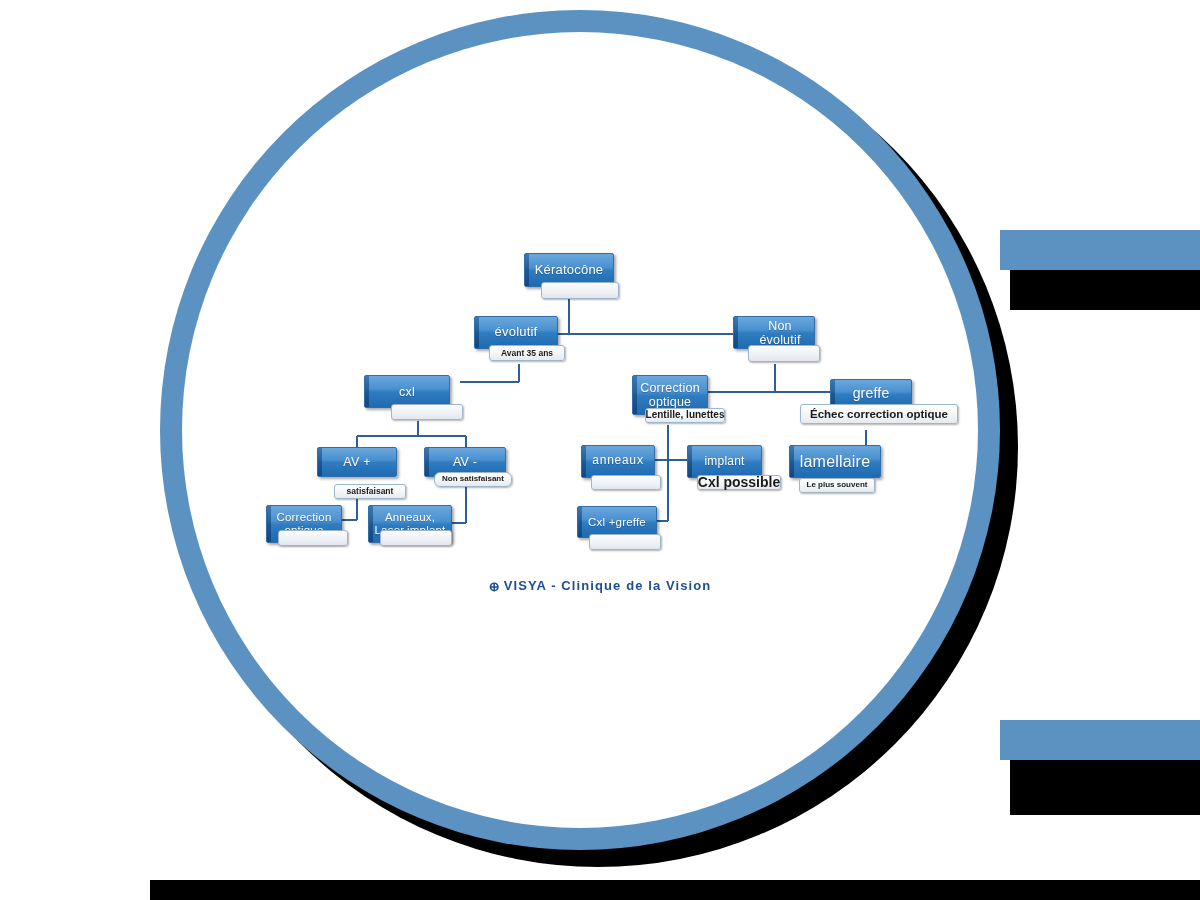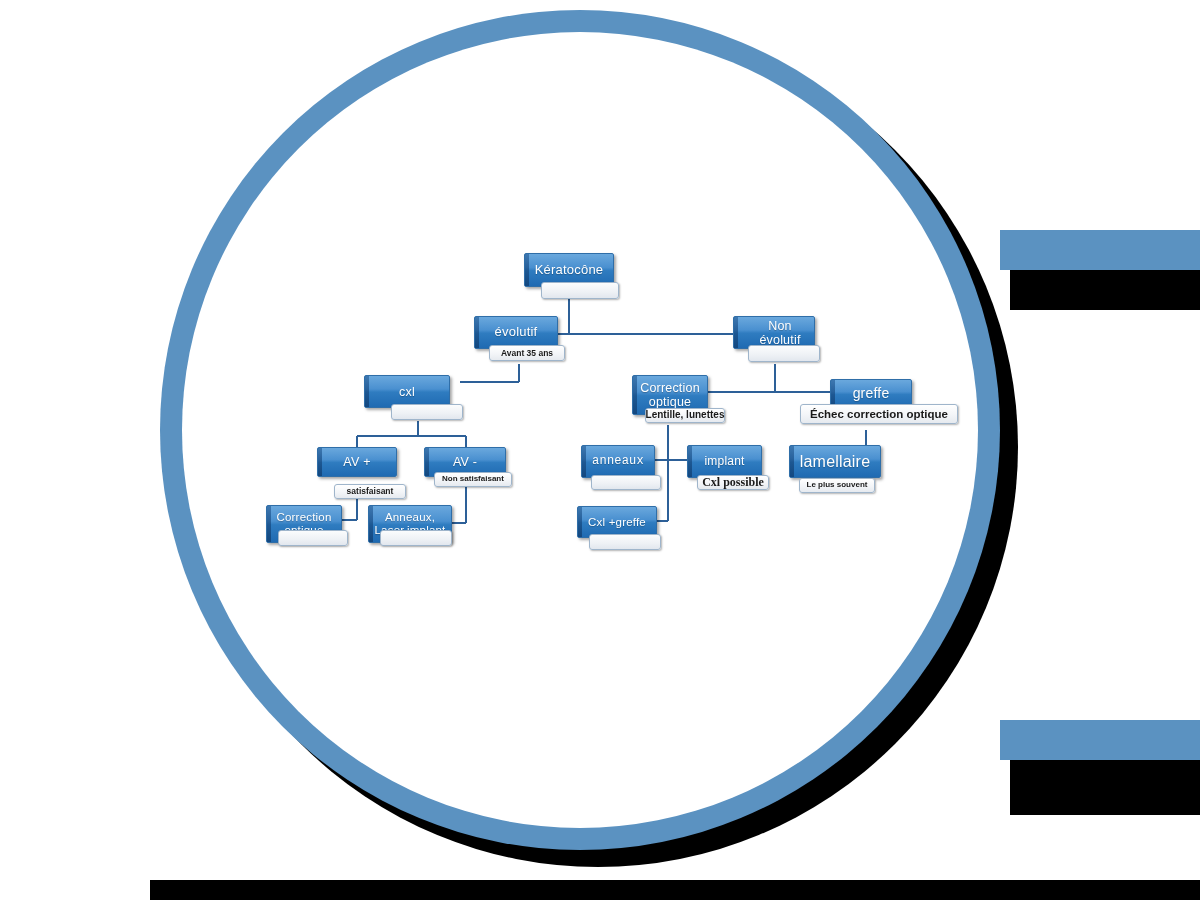--- a/index.html
+++ b/index.html
@@ -238,35 +238,35 @@
       <span>AV  +</span>
     </div>
     <div class="plate" style="left:334px; top:484px; width:72px; height:15px; font-size:8.5px;">
       <span>satisfaisant</span>
     </div>
 
     <div class="node" style="left:424px; top:447px; width:82px; height:30px; font-size:12.5px;">
       <span class="node-dark-edge"></span>
       <span>AV -</span>
     </div>
-    <div class="plate" style="left:434px; top:472px; width:78px; height:15px; font-size:8px;">
+    <div class="plate" style="left:434px; top:472px; width:78px; height:15px; font-size:8px;border-radius:6px;">
       <span>Non satisfaisant</span>
     </div>
 
     <div class="node" style="left:581px; top:445px; width:74px; height:33px; font-size:12px;font-family:Liberation Mono, monospace;">
       <span class="node-dark-edge"></span>
       <span>anneaux</span>
     </div>
     <div class="plate empty" style="left:591px; top:475px; width:70px; height:15px;"></div>
 
     <div class="node" style="left:687px; top:445px; width:75px; height:33px; font-size:12px;">
       <span class="node-dark-edge"></span>
       <span>implant</span>
     </div>
-    <div class="plate" style="left:697px; top:475px; width:72px; height:15px; font-size:12px;font-family:Liberation Serif, serif;">
+    <div class="plate" style="left:697px; top:475px; width:84px; height:15px; font-size:14px;">
       <span>Cxl possible</span>
     </div>
 
     <div class="node" style="left:789px; top:445px; width:92px; height:33px; font-size:16px;">
       <span class="node-dark-edge"></span>
       <span>lamellaire</span>
     </div>
     <div class="plate" style="left:799px; top:478px; width:76px; height:15px; font-size:8px;">
       <span>Le plus souvent</span>
     </div>
@@ -282,15 +282,18 @@
       <span>Anneaux, Laser,implant</span>
     </div>
     <div class="plate empty" style="left:380px; top:530px; width:72px; height:16px;"></div>
 
     <div class="node" style="left:577px; top:506px; width:80px; height:32px; font-size:11.5px;">
       <span class="node-dark-edge"></span>
       <span>Cxl +greffe</span>
     </div>
     <div class="plate empty" style="left:589px; top:534px; width:72px; height:16px;"></div>
 
+    <div class="credit">
+      <span class="mark">⊕</span><span>VISYA - Clinique de la Vision</span>
+    </div>
 
   </div>
 </div>
 
 </body></html>

